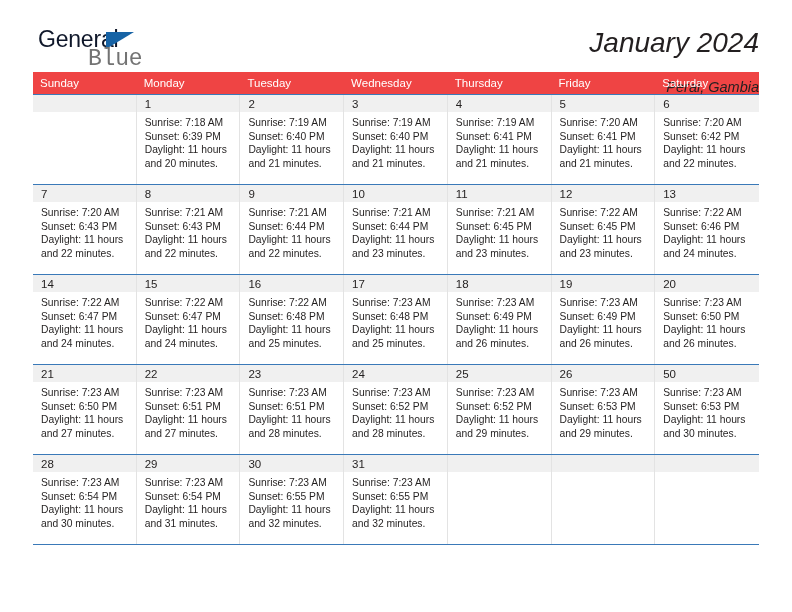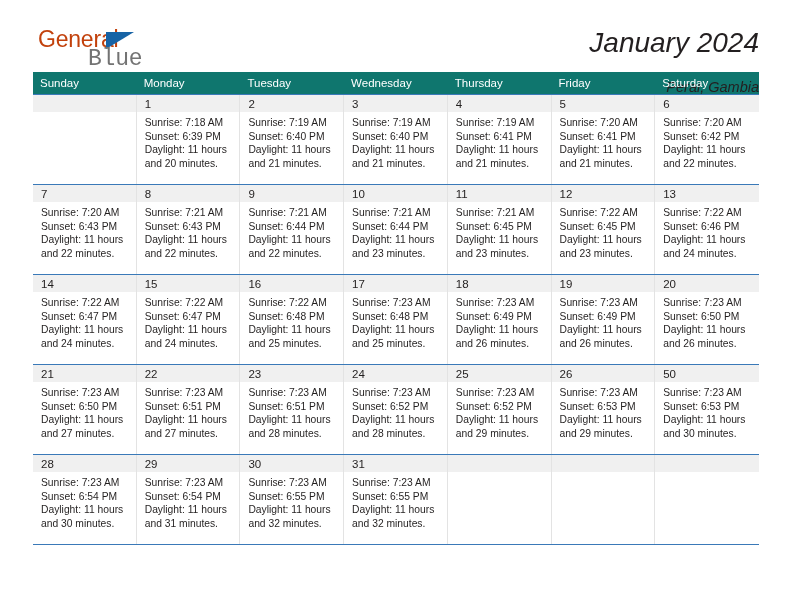--- a/index.html
+++ b/index.html
@@ -37,21 +37,21 @@
     width: 135px;
     height: 50px;
     flex: none;
   }
   .logo-general {
     position: absolute;
     left: 5px;
     top: 0px;
     font-size: 23px;
     letter-spacing: -0.2px;
-    color: #c2410c;
+    color: #0f172a;
     font-family: "Liberation Sans", sans-serif;
   }
   .logo-blue {
     position: absolute;
     left: 55px;
     top: 20px;
     font-size: 23px;
     letter-spacing: -0.2px;
     color: #737373;
     font-family: Liberation Mono, monospace;
@@ -84,21 +84,21 @@
     white-space: nowrap;
   }
 
   
   .calendar {
     width: 726px;
     border-collapse: collapse;
     table-layout: fixed;
   }
   .calendar th {
-    background: #0f766e;
+    background: #ef4444;
     color: #ffffff;
     font-size: 11.5px;
     font-weight: normal;
     text-align: left;
     padding: 5px 0 5px 7px;
     height: 19px;
     box-sizing: border-box;
   }
   .week-row > td {
     vertical-align: top;

